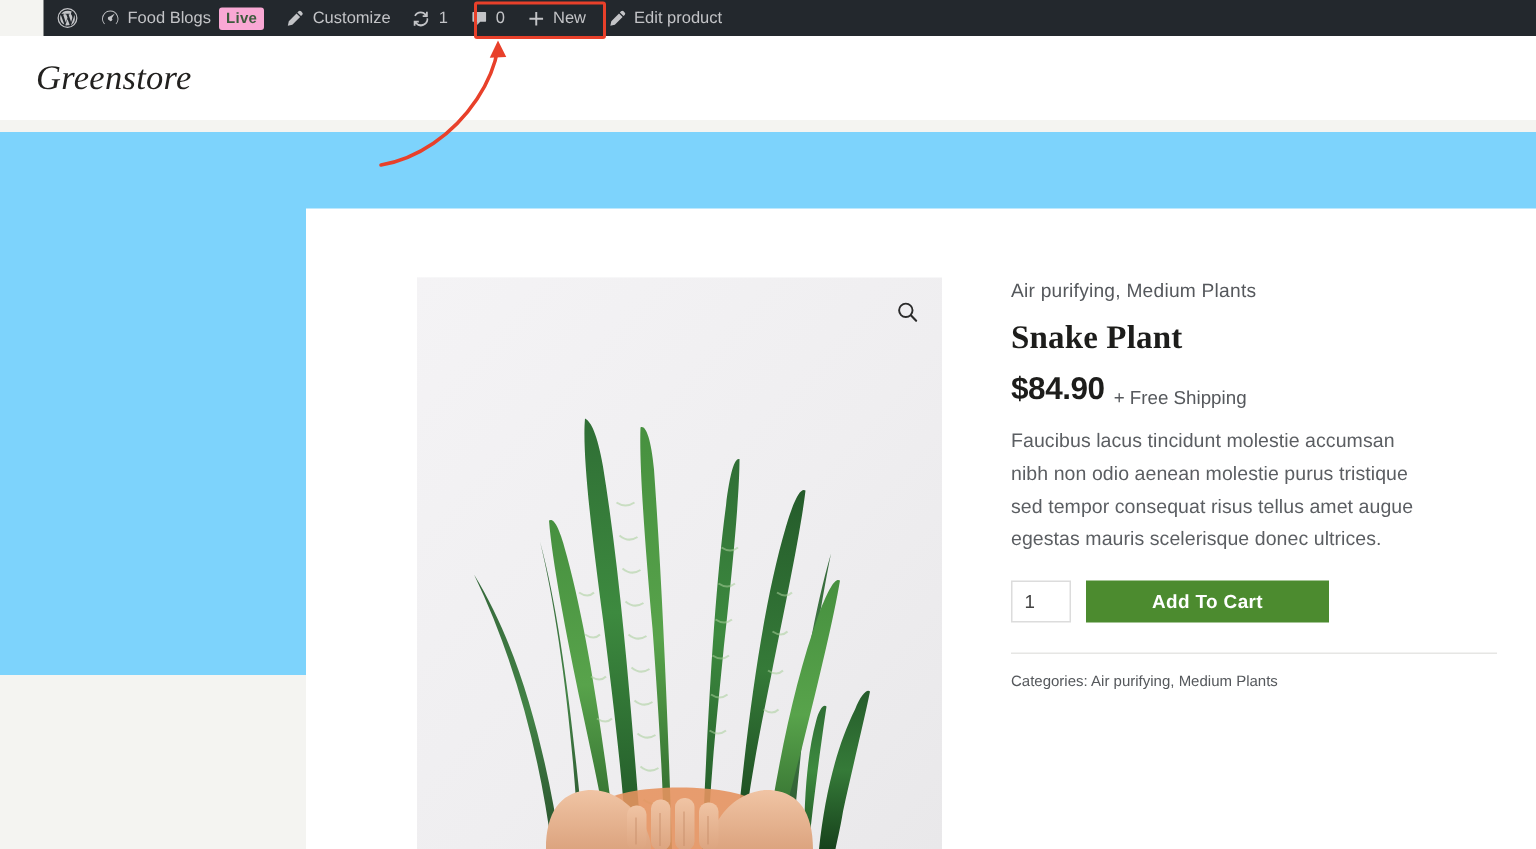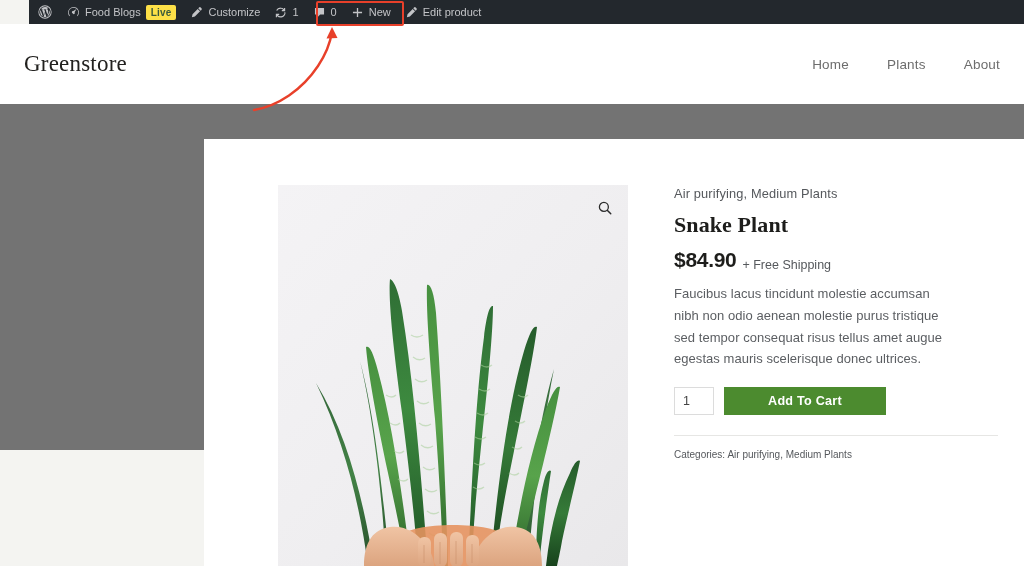--- a/index.html
+++ b/index.html
@@ -23,21 +23,21 @@
   .ab-item{
     display:flex; align-items:center; gap:5px;
     height:24px; padding:0 7px; color:#c3c4c7; white-space:nowrap;
     cursor:pointer;
   }
   .ab-logo{ padding:0 8px 0 9px; }
   .wp-logo{ width:14px; height:14px; display:block; }
   .ab-ico{ width:13px; height:13px; display:block; flex:none; }
   .live-badge{
     display:inline-block;
-    background:#fde047; color:#3c5a3c;
+    background:#f9a8d4; color:#3c5a3c;
     font-size:10px; font-weight:700; line-height:13px;
     padding:1px 5px 1px 5px; border-radius:2px;
     letter-spacing:.2px;
   }
   .ab-count{ font-size:11px; color:#c3c4c7; }
 
   
   #edit-highlight{
     position:absolute;
     left:316px; top:1px; width:88px; height:25px;
@@ -46,40 +46,41 @@
     z-index:60;
     pointer-events:none;
   }
   #arrow-annotation{
     position:absolute; left:250px; top:18px; width:160px; height:95px;
     z-index:55; pointer-events:none;
   }
 
   
   #site-header{
-    position:absolute; top:24px; left:0; width:1024px; height:80px;
+    position:absolute; top:24px; left:0; width:1024px; height:56px;
     background:#ffffff;
     display:flex; align-items:center; justify-content:space-between;
     padding:0 24px 0 24px;
     z-index:20;
+    font-style:italic;
   }
   #brand{
     font-family:"Liberation Serif", serif;
     font-size:23px; color:#22211f; letter-spacing:.2px;
   }
   #main-nav{ display:flex; align-items:center; gap:38px; }
   .nav-link{
     font-size:13.5px; color:#6d6d6d; letter-spacing:.2px;
     text-decoration:none; cursor:pointer;
   }
 
   
   #page-body{
     position:absolute; top:88px; left:0; width:1024px; height:362px;
-    background:#737373;
+    background:#7dd3fc;
     z-index:10;
   }
   #content-card{
     position:absolute; left:204px; top:51px;
     width:820px; height:427px;
     background:#ffffff;
   }
   #product{
     display:flex;
     padding:46px 0 0 74px;
@@ -202,25 +203,20 @@
 
 <div id="edit-highlight"></div>
 
 <svg id="arrow-annotation" viewBox="0 0 160 95">
   <path d="M4 92 C 28 88, 52 72, 68 48 C 76 36, 80 26, 82 14" fill="none" stroke="#e8402a" stroke-width="2.4" stroke-linecap="round"></path>
   <path d="M82 9 L 76.5 20.5 L 87.5 20 Z" fill="#e8402a"></path>
 </svg>
 
 <div id="site-header">
   <div id="brand">Greenstore</div>
-  <nav id="main-nav">
-    <a class="nav-link">Home</a>
-    <a class="nav-link">Plants</a>
-    <a class="nav-link">About</a>
-  </nav>
 </div>
 
 <div id="page-body">
   <div id="content-card">
     <div id="product">
 
       <div id="gallery">
         <svg id="plant-art" viewBox="0 0 350 381" preserveAspectRatio="xMidYMid slice">
           <defs>
             <linearGradient id="bgGrad" x1="0" y1="0" x2="1" y2="1">

